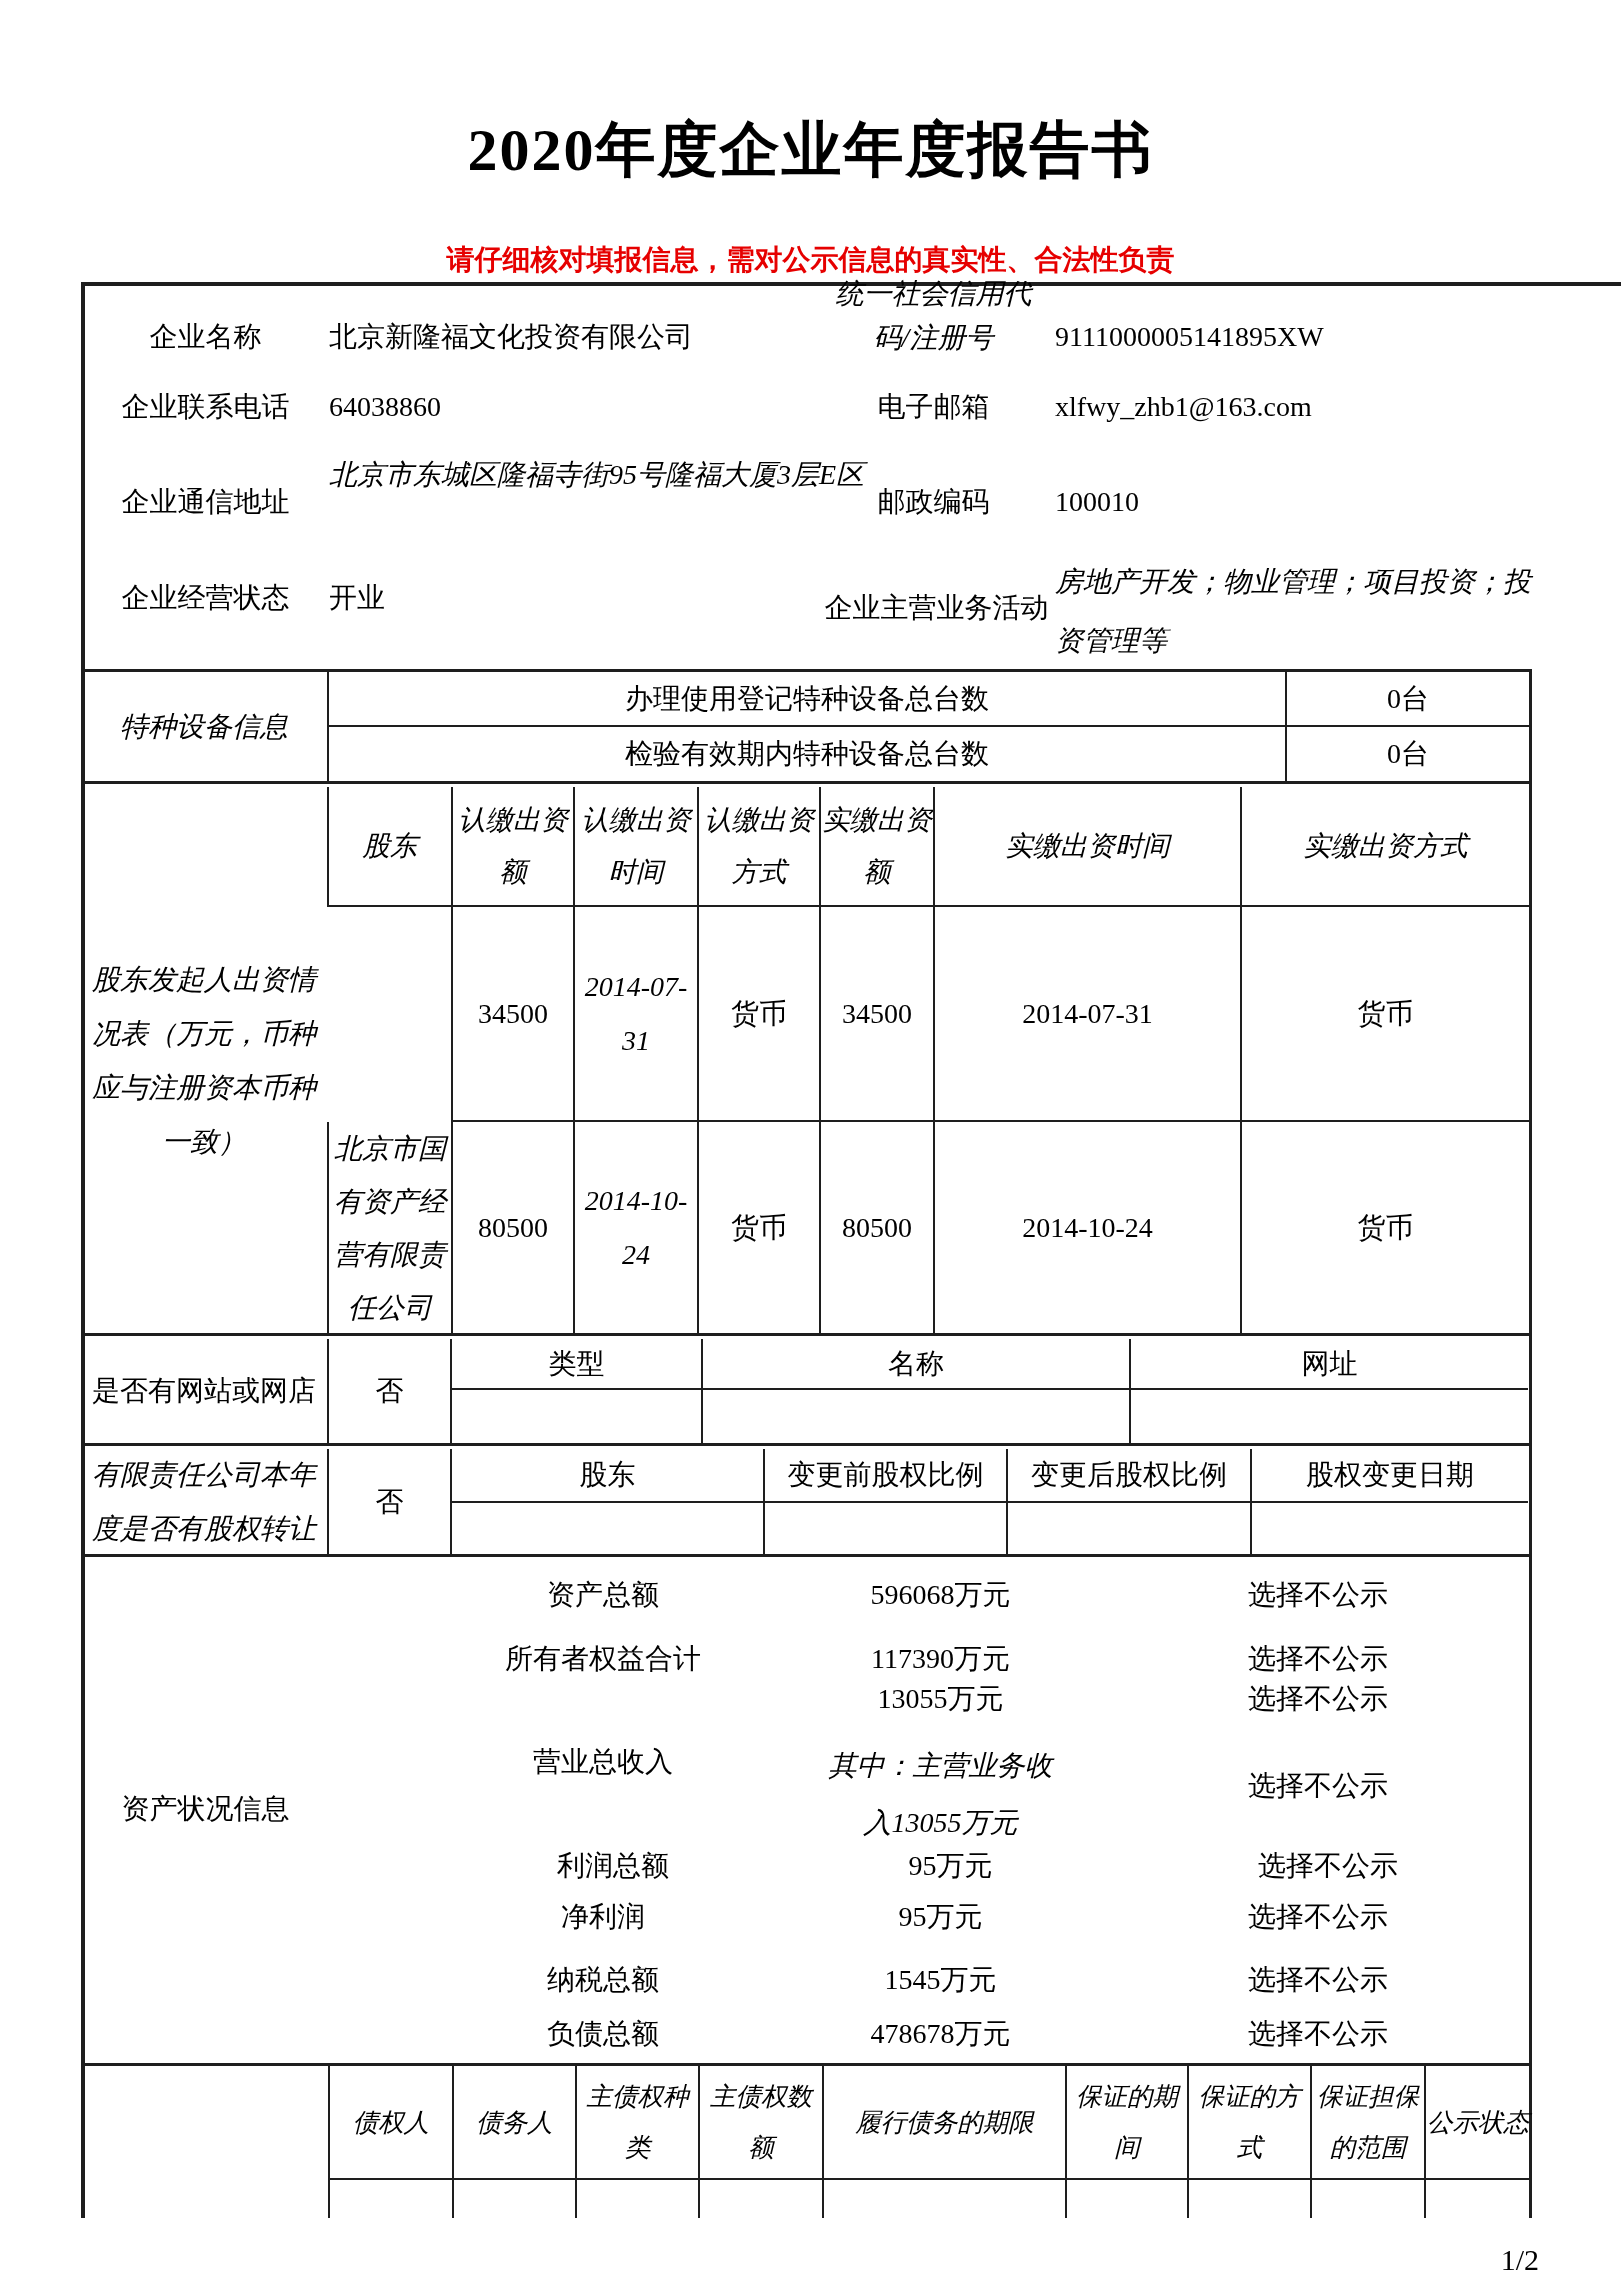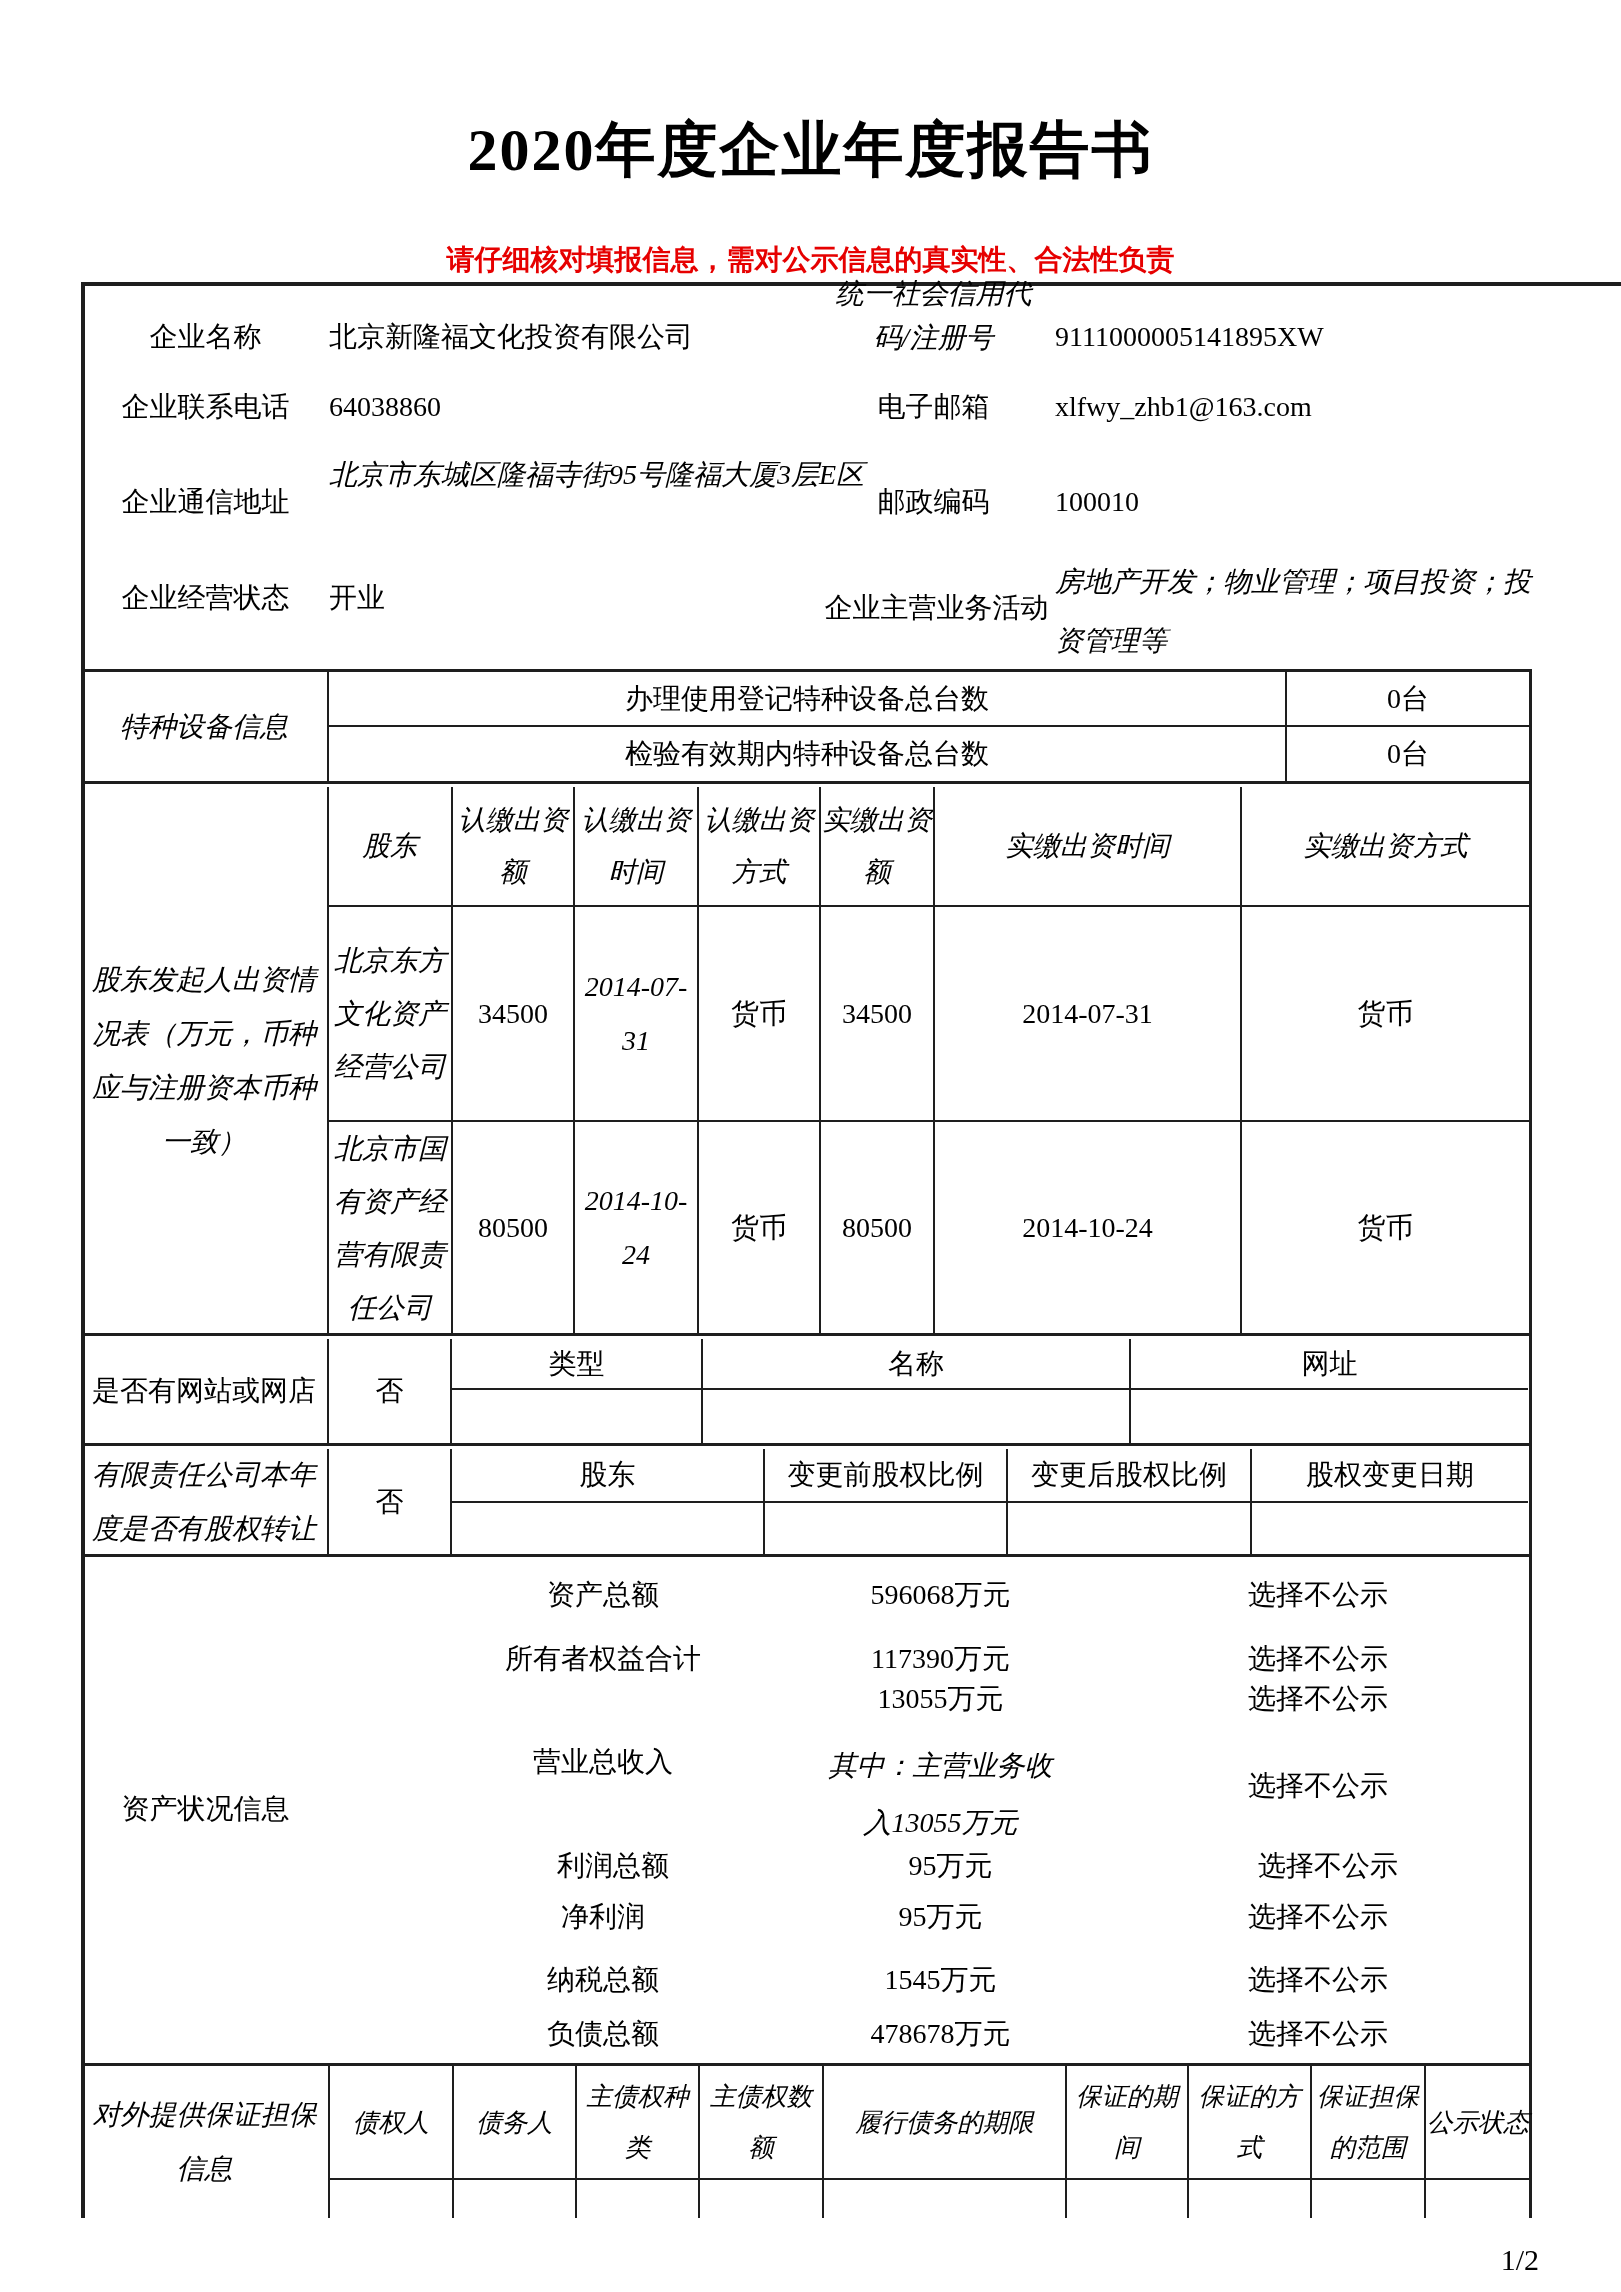--- a/index.html
+++ b/index.html
@@ -77,21 +77,20 @@
   <div class="grid" style="top:787px;grid-template-columns:246px 124px 122px 124px 122px 114px 307px 289px;grid-template-rows:120px 215px 212px">
     <div class="c first wrap" style="grid-column:1;grid-row:1/span 3">股东发起人出资情况表（万元，币种应与注册资本币种一致）</div>
     <div class="c bb hdr wrap" style="grid-column:2;grid-row:1">股东</div>
     <div class="c bb hdr wrap" style="grid-column:3;grid-row:1">认缴出资额</div>
     <div class="c bb hdr wrap" style="grid-column:4;grid-row:1">认缴出资时间</div>
     <div class="c bb hdr wrap" style="grid-column:5;grid-row:1">认缴出资方式</div>
     <div class="c bb hdr wrap" style="grid-column:6;grid-row:1">实缴出资额</div>
     <div class="c bb hdr wrap" style="grid-column:7;grid-row:1">实缴出资时间</div>
     <div class="c bb hdr wrap" style="grid-column:8;grid-row:1">实缴出资方式</div>
 
-    <div class="c bb nm wrap" style="grid-column:2;grid-row:2">北京东方文化资产经营公司</div>
     <div class="c bb" style="grid-column:3;grid-row:2">34500</div>
     <div class="c bb wrap" style="grid-column:4;grid-row:2">2014-07-31</div>
     <div class="c bb" style="grid-column:5;grid-row:2">货币</div>
     <div class="c bb" style="grid-column:6;grid-row:2">34500</div>
     <div class="c bb" style="grid-column:7;grid-row:2">2014-07-31</div>
     <div class="c bb" style="grid-column:8;grid-row:2">货币</div>
 
     <div class="c nm wrap" style="grid-column:2;grid-row:3">北京市国有资产经营有限责任公司</div>
     <div class="c" style="grid-column:3;grid-row:3">80500</div>
     <div class="c wrap" style="grid-column:4;grid-row:3">2014-10-24</div>
@@ -162,21 +161,20 @@
     <span class="a-value">1545万元</span>
     <span class="a-action">选择不公示</span>
   </div>
   <div class="abs" style="top:2007px;left:0;width:1621px;height:54px">
     <span class="a-label">负债总额</span>
     <span class="a-value">478678万元</span>
     <span class="a-action">选择不公示</span>
   </div>
 
   <div class="grid" style="top:2066px;grid-template-columns:247px 124px 123px 123px 124px 243px 122px 123px 114px 106px;grid-template-rows:114px 38px">
-    <div class="c first wrap" style="grid-column:1;grid-row:1/span 2">对外提供保证担保信息</div>
     <div class="c bb g-hdr wrap" style="grid-column:2;grid-row:1">债权人</div>
     <div class="c bb g-hdr wrap" style="grid-column:3;grid-row:1">债务人</div>
     <div class="c bb g-hdr wrap" style="grid-column:4;grid-row:1">主债权种类</div>
     <div class="c bb g-hdr wrap" style="grid-column:5;grid-row:1">主债权数额</div>
     <div class="c bb g-hdr wrap" style="grid-column:6;grid-row:1">履行债务的期限</div>
     <div class="c bb g-hdr wrap" style="grid-column:7;grid-row:1">保证的期间</div>
     <div class="c bb g-hdr wrap" style="grid-column:8;grid-row:1">保证的方式</div>
     <div class="c bb g-hdr wrap" style="grid-column:9;grid-row:1">保证担保的范围</div>
     <div class="c bb g-hdr wrap" style="grid-column:10;grid-row:1">公示状态</div>
     <div class="c" style="grid-column:2;grid-row:2"></div>

